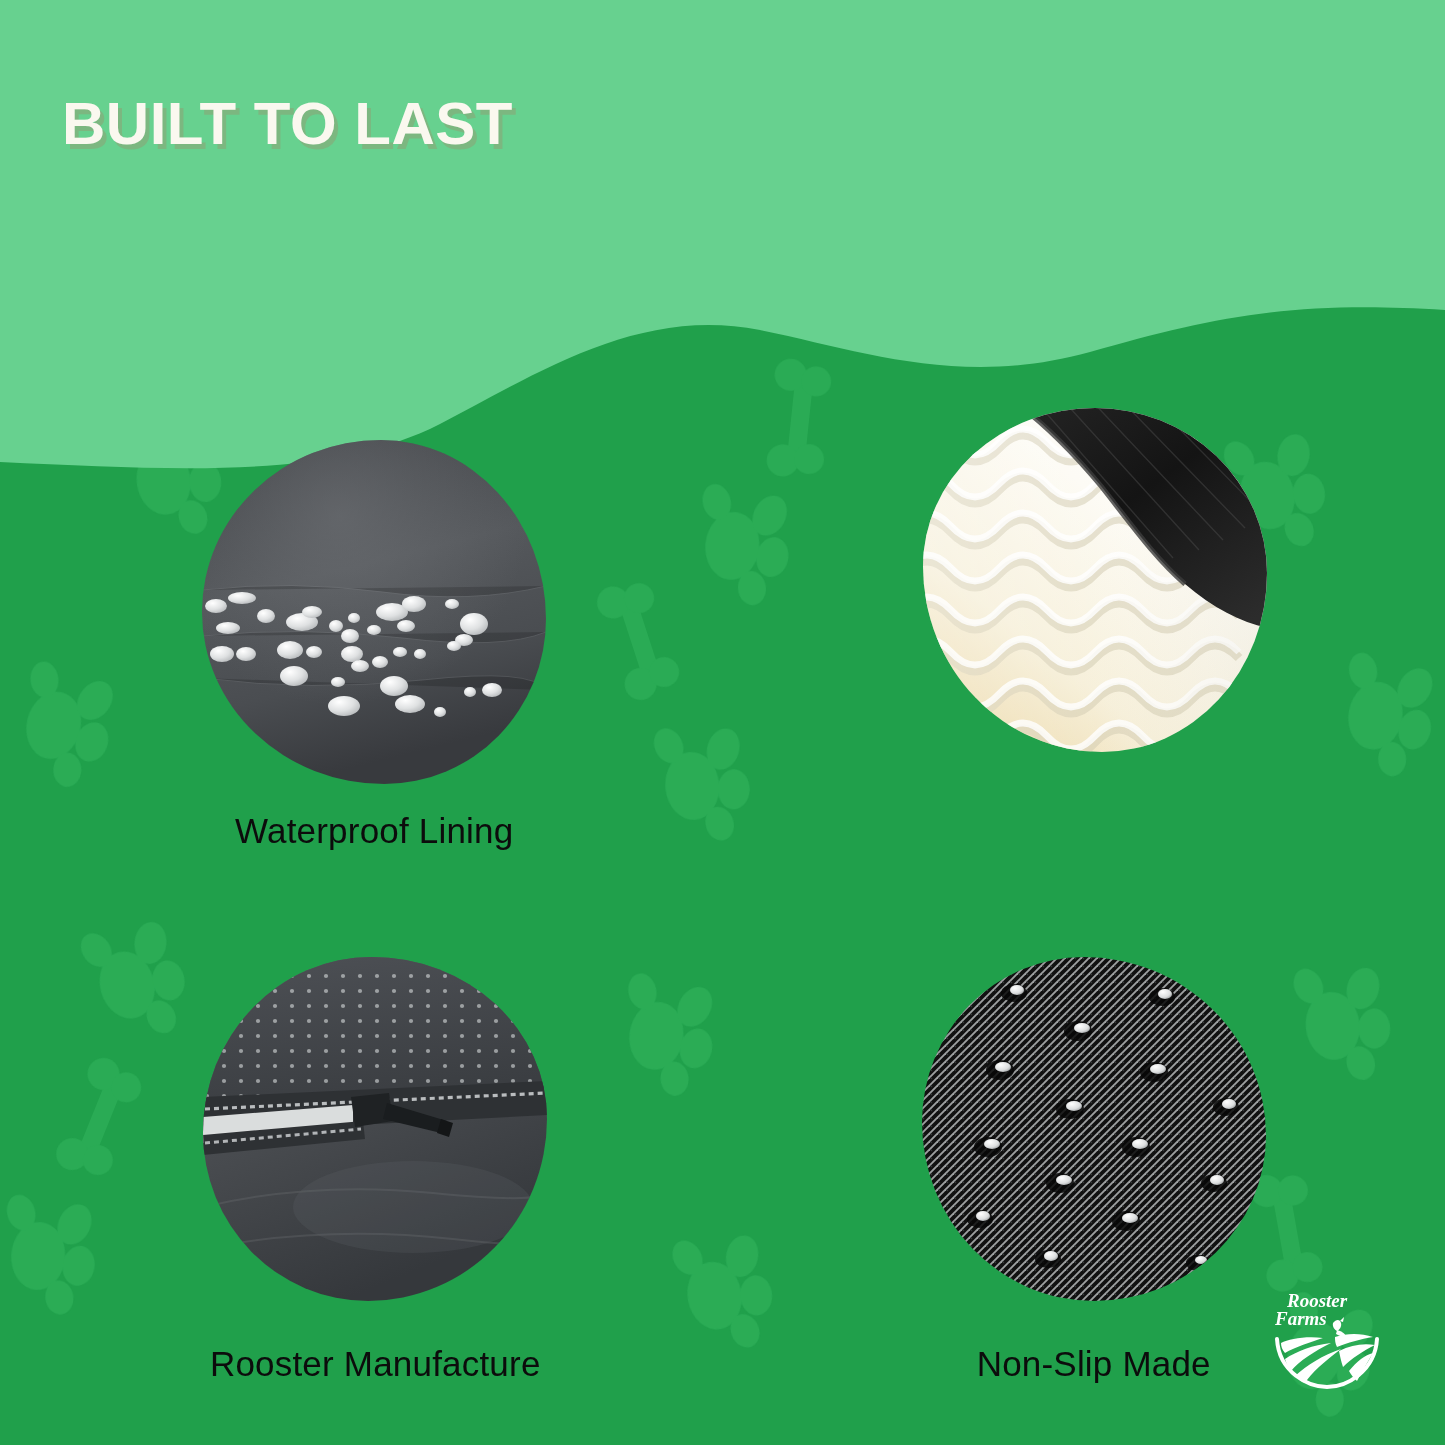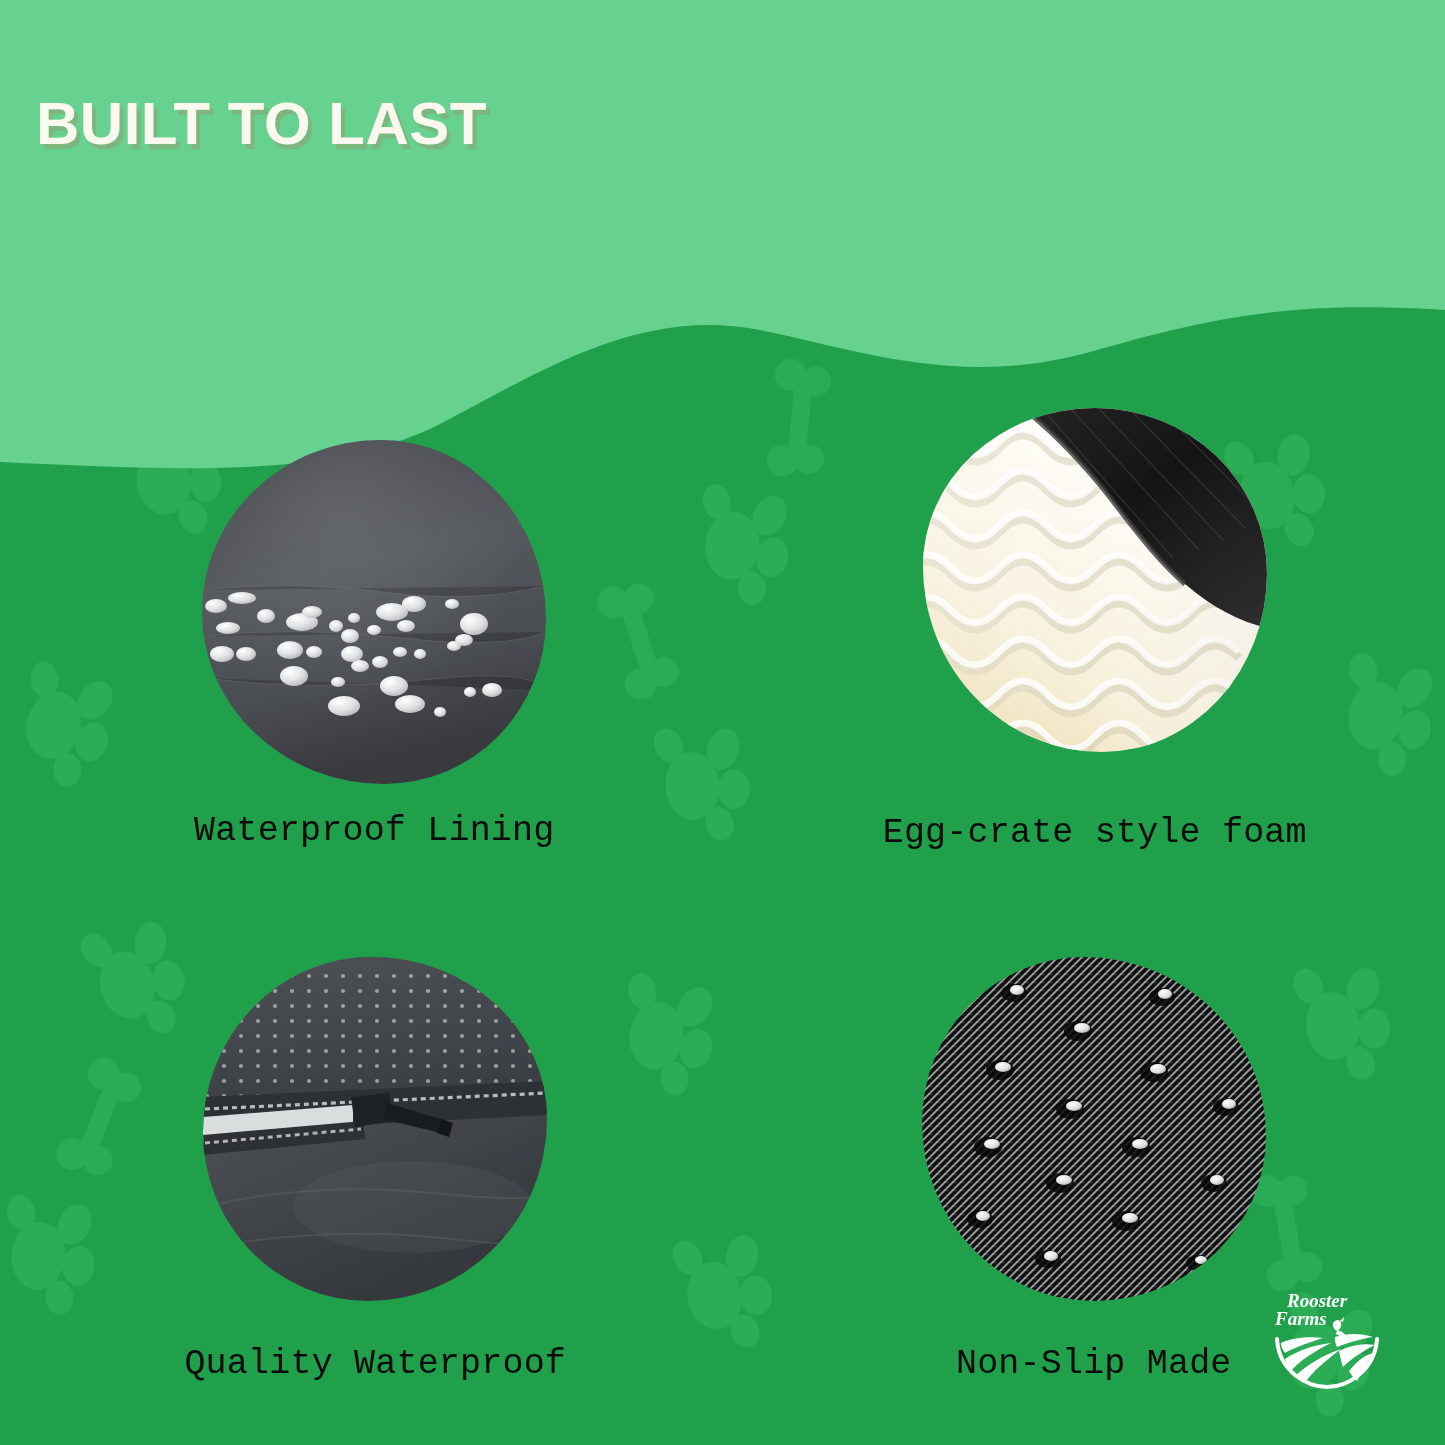--- a/index.html
+++ b/index.html
@@ -32,21 +32,21 @@
     width:1445px; height:500px;
     z-index:3;
   }
 
   
   .header {
     position:absolute;
     top:0; left:0;
     width:1445px;
     z-index:6;
-    padding:92px 60px 0 36px;
+    padding:92px 60px 0 62px;
   }
 
   .headline {
     font-size:60px;
     font-weight:bold;
     letter-spacing:0.5px;
     color:#FAF8EF;
     text-shadow:4px 5px 0 rgba(150,150,110,0.45);
     line-height:1.05;
   }
@@ -91,21 +91,20 @@
   .shape-b { border-radius:50% 50% 48% 52% / 46% 48% 52% 54%; }
   .shape-c { border-radius:49% 51% 52% 48% / 51% 47% 53% 49%; }
   .shape-d { border-radius:47% 53% 50% 50% / 48% 52% 48% 52%; }
 
   .f-caption {
     margin-top:26px;
     font-size:35px;
     color:#0C0C0C;
     letter-spacing:0.2px;
     line-height:1.2;
-    font-family:Liberation Mono, monospace;
   }
 
   
   .cell-1 .f-media { margin-left:26px; }
   .cell-1 .f-caption { margin-left:26px; }
   .cell-2 .f-media { margin-left:22px; margin-top:-32px; }
   .cell-2 .f-caption { margin-left:22px; margin-top:60px; }
   .cell-3 .f-media { margin-left:28px; margin-top:14px; }
   .cell-3 .f-caption { margin-left:28px; margin-top:42px; }
   .cell-4 .f-media { margin-left:20px; margin-top:14px; }
@@ -305,21 +304,20 @@
           <path d="M86,-10 C118,12 148,42 178,78 C208,116 232,150 262,176" stroke="#3c3c3c" stroke-width="5" fill="none" opacity="0.8"></path>
           <g stroke="#4a4a4a" stroke-width="1.4" opacity="0.5">
             <path d="M110,-10 L250,150"></path>
             <path d="M138,-10 L276,142"></path>
             <path d="M166,-10 L300,132"></path>
             <path d="M196,-10 L322,120"></path>
             <path d="M226,-10 L338,104"></path>
           </g>
         </svg>
       </div>
-      <div class="f-caption">Egg-crate style foam</div>
     </div>
 
     <div class="feature cell-3">
       <div class="f-media shape-c">
         <svg viewBox="0 0 344 344" width="344" height="344" xmlns="http://www.w3.org/2000/svg">
           <defs>
             <linearGradient id="topPanel" x1="0" y1="0" x2="0.3" y2="1">
               <stop offset="0%" stop-color="#4d5055"></stop>
               <stop offset="100%" stop-color="#3b3e42"></stop>
             </linearGradient>
@@ -354,21 +352,21 @@
           <path d="M184,146 L244,164 L238,176 L180,162 Z" fill="#1a1d1f"></path>
           <path d="M238,162 L250,166 L246,180 L234,176 Z" fill="#141617"></path>
 
           <g stroke="#6a6d71" stroke-width="2" fill="none" opacity="0.35">
             <path d="M0,250 Q110,224 230,236 T344,232"></path>
             <path d="M0,292 Q120,268 250,282 T344,280"></path>
           </g>
           <ellipse cx="210" cy="250" rx="120" ry="46" fill="#6b6e72" opacity="0.18"></ellipse>
         </svg>
       </div>
-      <div class="f-caption">Quality Waterproof</div>
+      <div class="f-caption">Rooster Manufacture</div>
     </div>
 
     <div class="feature cell-4">
       <div class="f-media shape-d">
         <svg viewBox="0 0 344 344" width="344" height="344" xmlns="http://www.w3.org/2000/svg">
           <defs>
             <pattern id="weave" width="8" height="8" patternUnits="userSpaceOnUse">
               <rect width="8" height="8" fill="#111111"></rect>
               <path d="M0,8 L8,0" stroke="#cdd0d2" stroke-width="1.9" opacity="0.75"></path>
               <path d="M-2,2 L2,-2" stroke="#cdd0d2" stroke-width="1.9" opacity="0.75"></path>

